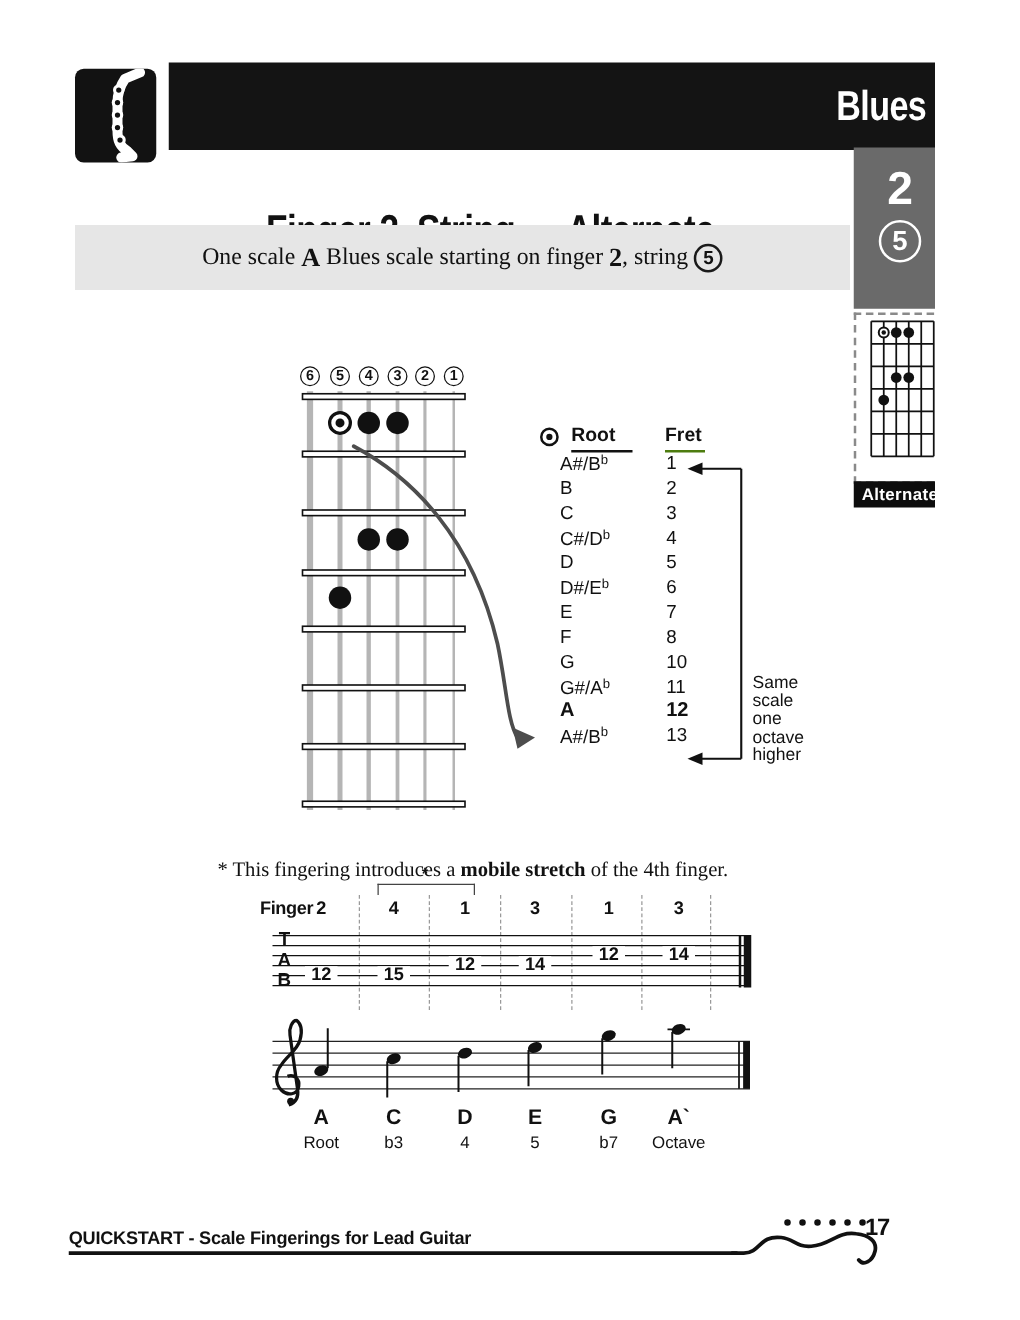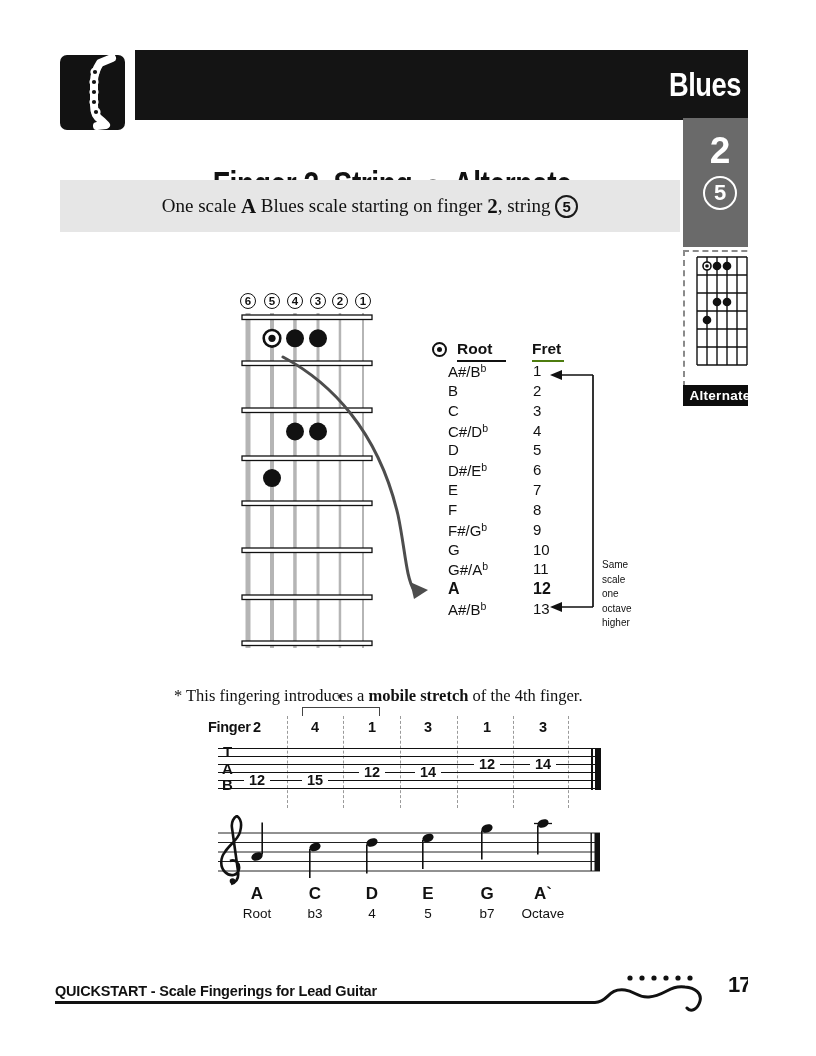--- a/index.html
+++ b/index.html
@@ -43,21 +43,21 @@
                      display:flex;align-items:center;justify-content:center;box-sizing:border-box;}
   #tblhead .rooticon::after{content:"";width:5px;height:5px;border-radius:50%;background:#111;}
   #tblhead .hname{position:absolute;left:25px;top:0;border-bottom:2px solid #111;padding:0 14px 2px 0;}
   #tblhead .hfret{position:absolute;left:100px;top:0;border-bottom:2px solid #4d7c0f;padding:0 3px 2px 0;}
   #scale-rows{position:absolute;left:432px;top:362px;width:180px;}
   .trow{position:relative;height:19.85px;font-size:15px;}
   .trow .tnote{position:absolute;left:16px;top:0;}
   .trow .tfret{position:absolute;left:101px;top:0;}
   .trow.tbold{font-weight:bold;font-size:16px;}
   .flat{font-size:10.5px;vertical-align:5px;}
-  #octnote{position:absolute;left:602px;top:538px;font-size:10px;line-height:14.6px;margin-top:20px;}
+  #octnote{position:absolute;left:602px;top:538px;font-size:14px;line-height:14.6px;}
 
   
   #stretch{position:absolute;left:60px;top:666px;width:620px;text-align:center;
            font-family:"Liberation Serif",serif;font-size:16.5px;white-space:pre-wrap;}
 
   
   #bracket2{position:absolute;left:302px;top:707px;width:76px;height:8px;
             border-top:1.6px solid #444;border-left:1.6px solid #444;border-right:1.6px solid #444;}
   #tabstar{position:absolute;left:302px;top:691px;width:76px;text-align:center;font-size:13px;font-weight:bold;}
   #fingerlabel{position:absolute;left:208px;top:719px;font-size:14.5px;font-weight:bold;letter-spacing:-.3px;}
@@ -68,21 +68,21 @@
   .tabnum{position:absolute;width:26px;text-align:center;font-size:14.5px;font-weight:bold;background:#fff;line-height:15px;}
   .barthin{position:absolute;background:#111;}
 
   
   .notename{position:absolute;width:50px;text-align:center;top:884px;font-size:17px;font-weight:bold;}
   .notefunc{position:absolute;width:50px;text-align:center;top:906px;font-size:13.5px;}
 
   
   #booktitle{position:absolute;left:55px;top:983px;font-size:14.5px;font-weight:bold;letter-spacing:-.2px;}
   #footline{position:absolute;left:55px;top:1001px;width:535px;height:2.6px;background:#111;}
-  #pagenum{position:absolute;left:728px;top:972px;font-size:22px;font-weight:bold;letter-spacing:-1px;}
+  #pagenum{position:absolute;left:692px;top:972px;font-size:19px;font-weight:bold;letter-spacing:-1px;}
 </style>
 </head>
 <body>
 
 <div id="page">
 
   <div id="logo">
     <svg width="65" height="75" viewBox="0 0 65 75">
       <path d="M 52 3 L 40 8 C 36 14 34 20 34 27 L 34 50 C 34 58 36 62 42 66 L 46 70 L 37 71" stroke="#fff" stroke-width="8" fill="none" stroke-linejoin="round" stroke-linecap="round"></path>
       <g id="logo-pegs">
@@ -236,24 +236,20 @@
         <span class="tnote"><span>D#/E</span><sup class="flat">b</sup></span>
         <span class="tfret">6</span>
       </div>
       <div class="trow">
         <span class="tnote"><span>E</span></span>
         <span class="tfret">7</span>
       </div>
       <div class="trow">
         <span class="tnote"><span>F</span></span>
         <span class="tfret">8</span>
-      </div>
-      <div class="trow">
-        <span class="tnote"><span>F#/G</span><sup class="flat">b</sup></span>
-        <span class="tfret">9</span>
       </div>
       <div class="trow">
         <span class="tnote"><span>G</span></span>
         <span class="tfret">10</span>
       </div>
       <div class="trow">
         <span class="tnote"><span>G#/A</span><sup class="flat">b</sup></span>
         <span class="tfret">11</span>
       </div>
       <div class="trow tbold">

